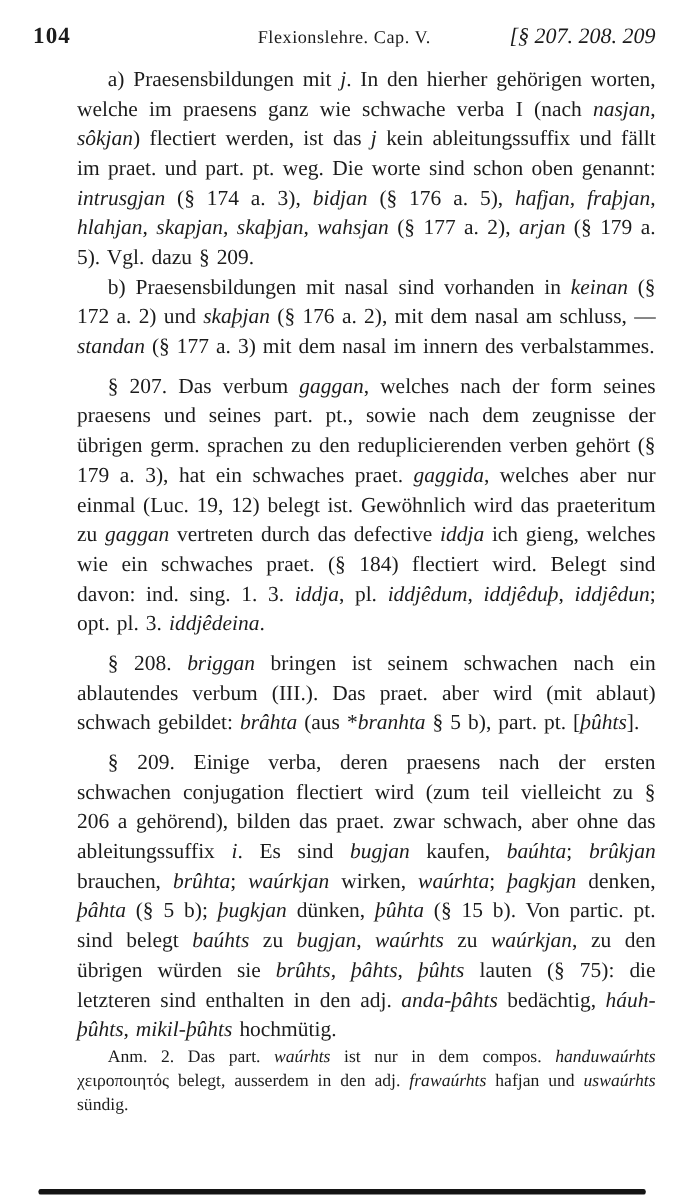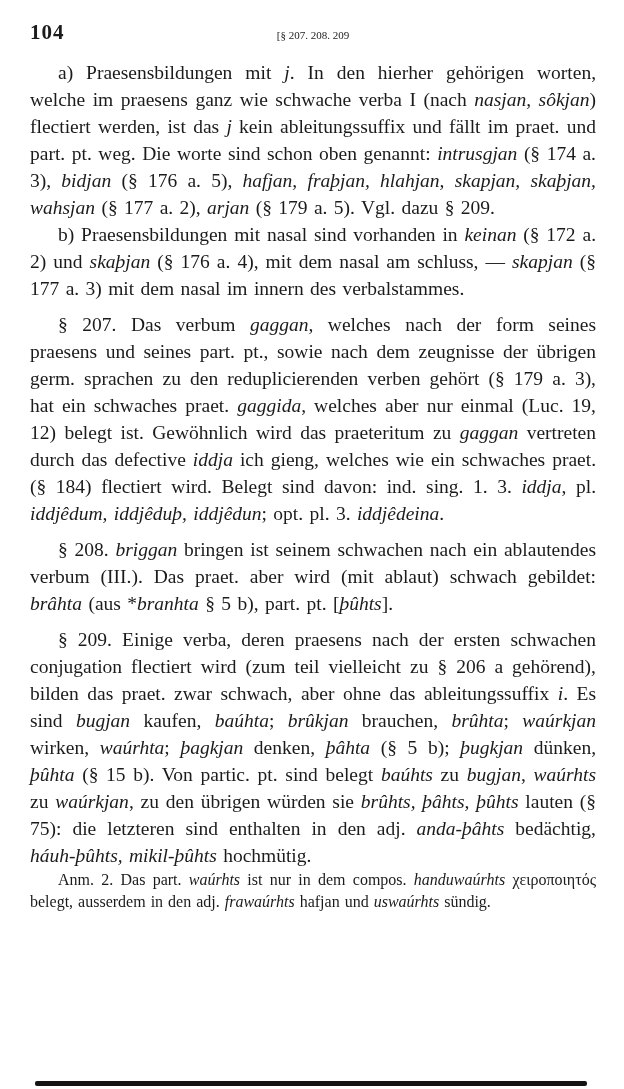--- a/index.html
+++ b/index.html
@@ -16,22 +16,22 @@
     padding: 20px 28px 0 30px;
   }
   .pagehead {
     display: grid;
     grid-template-columns: 1fr auto 1fr;
     align-items: baseline;
     margin-bottom: 14px;
   }
   .pnum  { font-size: 21px; font-weight: bold; letter-spacing: 1px; }
   .ptitle{ font-size: 16.5px; text-align: center; letter-spacing: 0.5px; }
-  .psec  { font-size: 11px; text-align: right; }
-  .textblock { text-align: justify; }
+  .psec  { font-size: 20px; text-align: right; font-style: italic; }
+  .textblock { text-align: justify; margin-left: 40px; }
   .para {
     font-size: 19.5px;
     line-height: 27px;
     text-indent: 28px;
     text-align: justify;
     word-spacing: 1.5px;
   }
   .para.gap { margin-top: 9px; }
   .para.note {
     font-size: 16px;
@@ -48,26 +48,27 @@
     border-radius: 2px;
   }
 </style>
 </head>
 <body>
 
 <div class="page">
 
   <header class="pagehead">
     <span class="pnum">104</span>
+    <span class="ptitle">Flexionslehre.  Cap. V.</span>
     <span class="psec">[§ 207. 208. 209</span>
   </header>
 
   <main class="textblock">
     <p class="para"><span>a) Praesensbildungen mit </span><span class="it">j</span><span>.  In den hierher gehörigen worten, welche im praesens ganz wie schwache verba I (nach </span><span class="it">nasjan, sôkjan</span><span>) flectiert werden, ist das </span><span class="it">j</span><span> kein ableitungssuffix und fällt im praet. und part. pt. weg.  Die worte sind schon oben genannt: </span><span class="it">intrusgjan</span><span> (§ 174 a. 3), </span><span class="it">bidjan</span><span> (§ 176 a. 5), </span><span class="it">hafjan, fraþjan, hlahjan, skapjan, skaþjan, wahsjan</span><span> (§ 177 a. 2), </span><span class="it">arjan</span><span> (§ 179 a. 5).  Vgl. dazu § 209.</span></p>
-    <p class="para"><span>b) Praesensbildungen mit nasal sind vorhanden in </span><span class="it">keinan</span><span> (§ 172 a. 2) und </span><span class="it">skaþjan</span><span> (§ 176 a. 4), mit dem nasal am schluss, — </span><span class="it">skapjan</span><span> (§ 177 a. 3) mit dem nasal im innern des verbalstammes.</span></p>
+    <p class="para"><span>b) Praesensbildungen mit nasal sind vorhanden in </span><span class="it">keinan</span><span> (§ 172 a. 2) und </span><span class="it">skaþjan</span><span> (§ 176 a. 2), mit dem nasal am schluss, — </span><span class="it">standan</span><span> (§ 177 a. 3) mit dem nasal im innern des verbalstammes.</span></p>
     <p class="para gap"><span>§ 207.  Das verbum </span><span class="it">gaggan</span><span>, welches nach der form seines praesens und seines part. pt., sowie nach dem zeugnisse der übrigen germ. sprachen zu den reduplicierenden verben gehört (§ 179 a. 3), hat ein schwaches praet. </span><span class="it">gaggida</span><span>, welches aber nur einmal (Luc. 19, 12) belegt ist.  Gewöhnlich wird das praeteritum zu </span><span class="it">gaggan</span><span> vertreten durch das defective </span><span class="it">iddja</span><span> ich gieng, welches wie ein schwaches praet. (§ 184) flectiert wird. Belegt sind davon: ind. sing. 1. 3. </span><span class="it">iddja</span><span>, pl. </span><span class="it">iddjêdum, iddjêduþ, iddjêdun</span><span>; opt. pl. 3. </span><span class="it">iddjêdeina</span><span>.</span></p>
     <p class="para gap"><span>§ 208.  </span><span class="it">briggan</span><span> bringen ist seinem schwachen nach ein ablautendes verbum (III.).  Das praet. aber wird (mit ablaut) schwach gebildet: </span><span class="it">brâhta</span><span> (aus *</span><span class="it">branhta</span><span> § 5 b), part. pt. [</span><span class="it">þûhts</span><span>].</span></p>
     <p class="para gap"><span>§ 209.  Einige verba, deren praesens nach der ersten schwachen conjugation flectiert wird (zum teil vielleicht zu § 206 a gehörend), bilden das praet. zwar schwach, aber ohne das ableitungssuffix </span><span class="it">i</span><span>.  Es sind </span><span class="it">bugjan</span><span> kaufen, </span><span class="it">baúhta</span><span>; </span><span class="it">brûkjan</span><span> brauchen, </span><span class="it">brûhta</span><span>; </span><span class="it">waúrkjan</span><span> wirken, </span><span class="it">waúrhta</span><span>; </span><span class="it">þagkjan</span><span> denken, </span><span class="it">þâhta</span><span> (§ 5 b); </span><span class="it">þugkjan</span><span> dünken, </span><span class="it">þûhta</span><span> (§ 15 b).  Von partic. pt. sind belegt </span><span class="it">baúhts</span><span> zu </span><span class="it">bugjan</span><span>, </span><span class="it">waúrhts</span><span> zu </span><span class="it">waúrkjan</span><span>, zu den übrigen würden sie </span><span class="it">brûhts, þâhts, þûhts</span><span> lauten (§ 75): die letzteren sind enthalten in den adj. </span><span class="it">anda-þâhts</span><span> bedächtig, </span><span class="it">háuh-þûhts, mikil-þûhts</span><span> hochmütig.</span></p>
     <p class="para note"><span>Anm. 2.  Das part. </span><span class="it">waúrhts</span><span> ist nur in dem compos. </span><span class="it">handuwaúrhts</span><span> χειροποιητός belegt, ausserdem in den adj. </span><span class="it">frawaúrhts</span><span> hafjan und </span><span class="it">uswaúrhts</span><span> sündig.</span></p>
   </main>
 
   <div class="bottom-bar"></div>
 
 </div>
 

